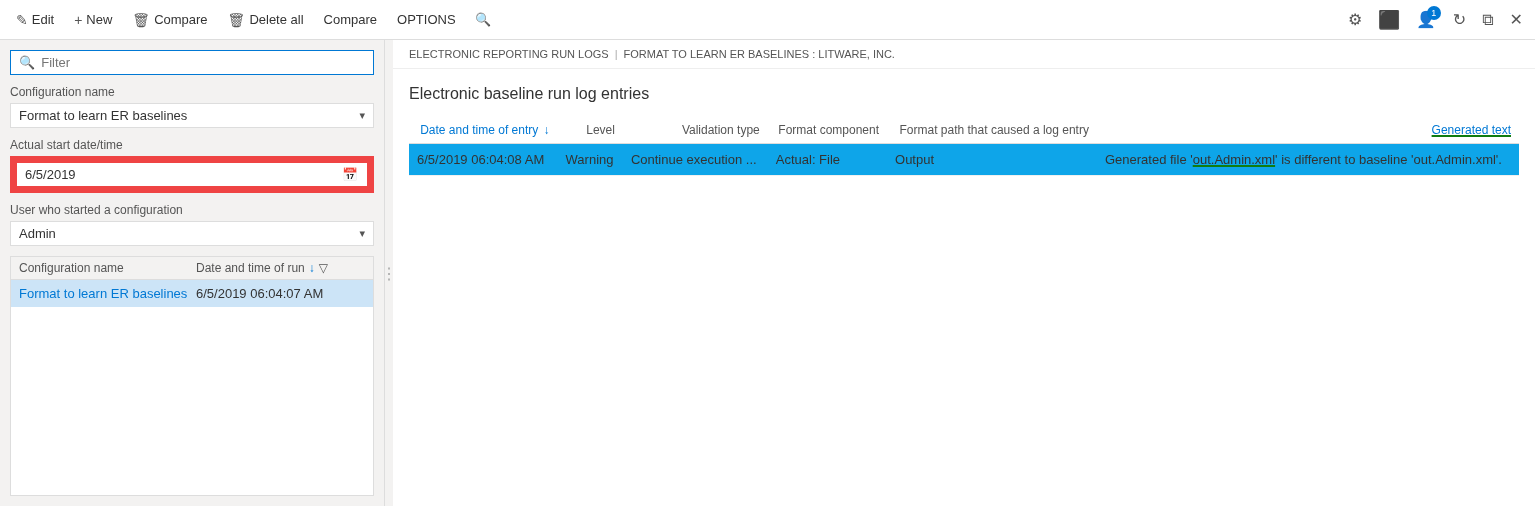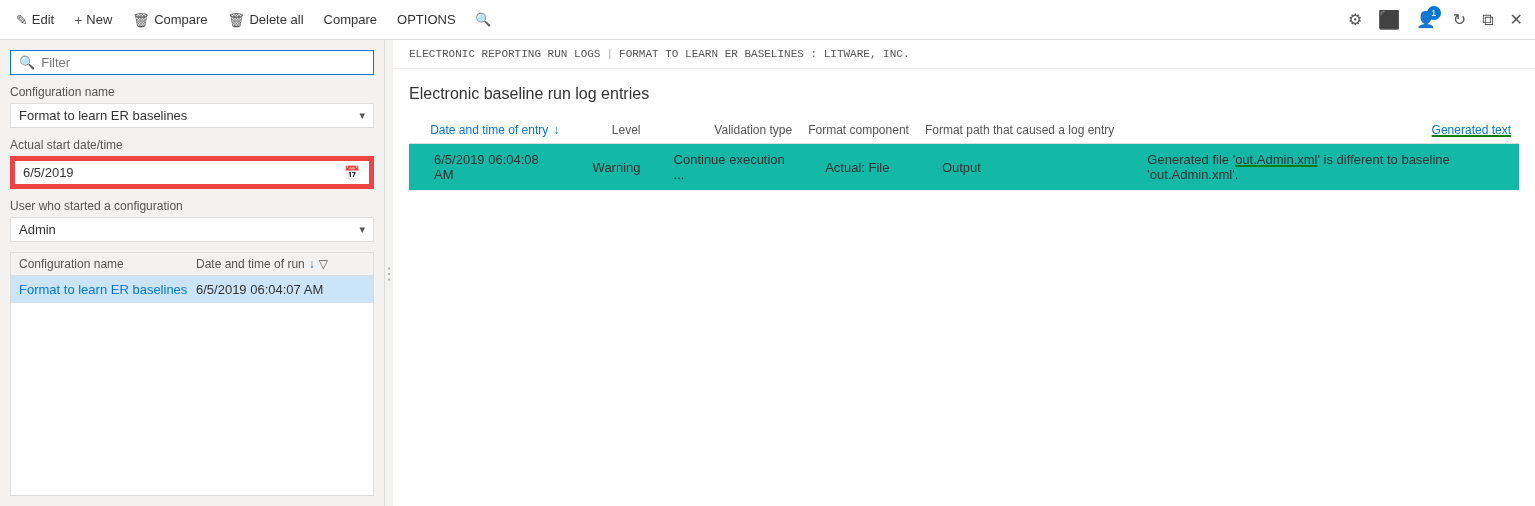--- a/index.html
+++ b/index.html
@@ -105,21 +105,21 @@
       cursor: pointer;
       justify-content: space-between;
     }
     .dropdown-field span { font-size: 13px; color: #333; }
     .dropdown-field .chevron { color: #555; font-size: 11px; }
 
     .date-field {
       display: flex;
       align-items: center;
       background: #fff;
-      border: 5px solid #ef4444;
+      border: 7px solid #ef4444;
       padding: 4px 8px;
       justify-content: space-between;
     }
     .date-field span { font-size: 13px; color: #333; }
     .date-field .calendar-icon { color: #555; font-size: 13px; }
 
     
     .log-list {
       background: #fff;
       border: 1px solid #ddd;
@@ -172,21 +172,20 @@
 
     .breadcrumb {
       padding: 8px 16px;
       font-size: 11px;
       color: #555;
       display: flex;
       align-items: flex-end;
       gap: 6px;
       border-bottom: 1px solid #eee;
       background: #fff;
-      font-family: Liberation Mono, monospace;
     }
     .breadcrumb .sep { color: #aaa; }
     .breadcrumb .active { color: #555; }
 
     .right-content {
       flex: 1;
       padding: 16px;
       overflow: auto;
       background: #fff;
     }
@@ -213,21 +212,21 @@
       white-space: nowrap;
     }
     .data-table th.sorted { color: #0078d4; }
     .data-table th .sort-icon { color: #0078d4; margin-left: 2px; }
     .data-table td {
       padding: 8px 8px;
       font-size: 13px;
       color: #333;
       border-bottom: 1px solid #f0f0f0;
     }
-    .data-table tr.selected-row td { background: #14b8a6; padding-left: 25px; }
+    .data-table tr.selected-row td { background: #0ea5e9; }
 
     .generated-text-col {
       color: #333;
       margin-left: 28px;
     }
     .generated-text-col .underline-green {
       text-decoration: underline;
       text-decoration-color: #107c10;
       text-decoration-thickness: 2px;
     }

